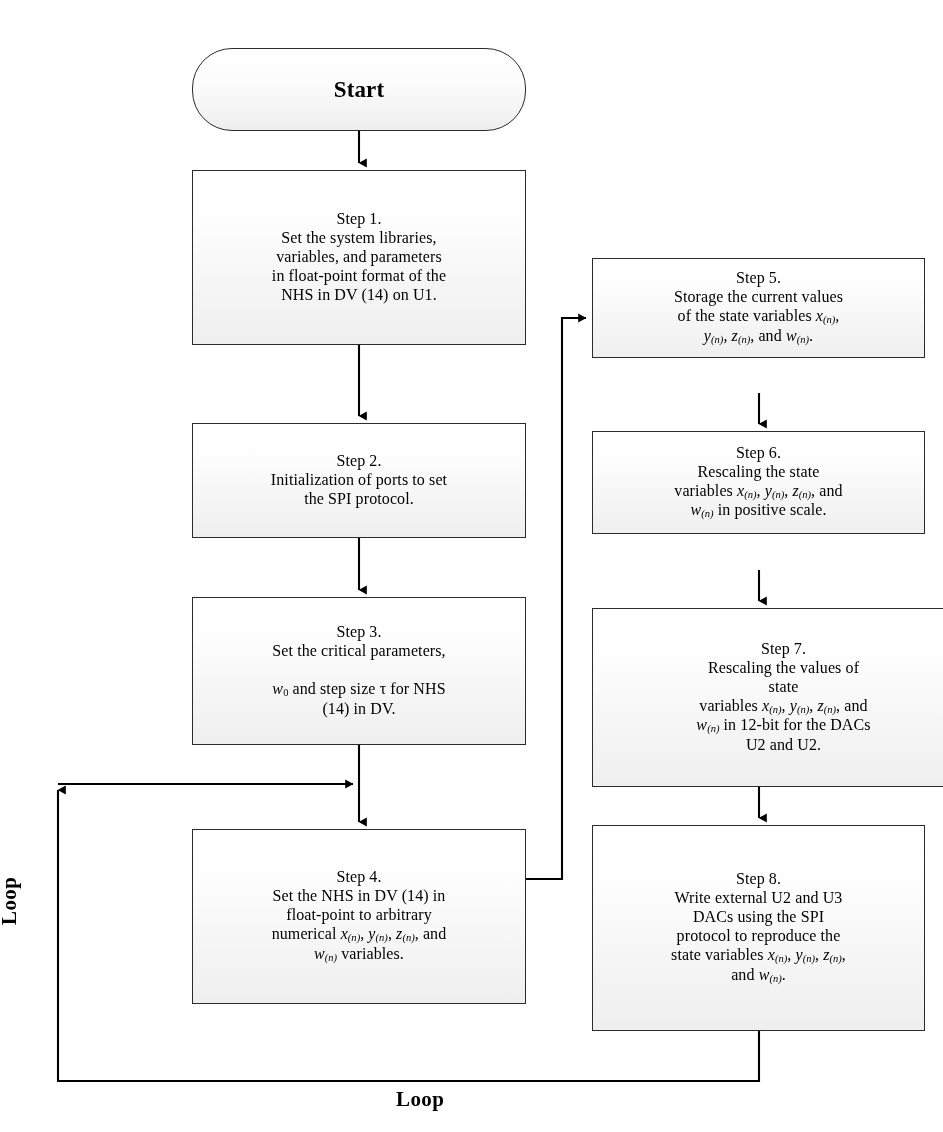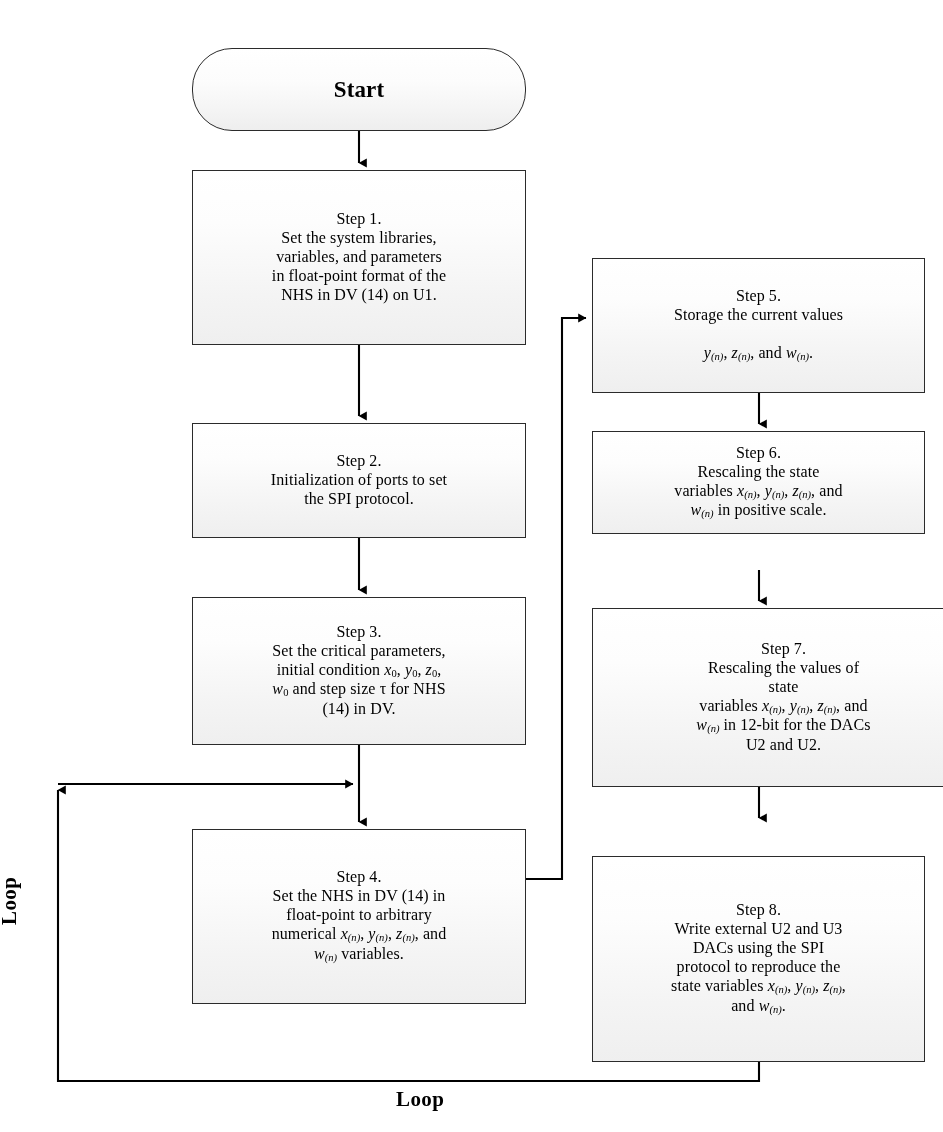--- a/index.html
+++ b/index.html
@@ -132,41 +132,41 @@
       <span>Step 2.</span><br>
       <span>Initialization of ports to set</span><br>
       <span>the SPI protocol.</span>
     </span>
   </div>
 
   <div class="node" style="left:192px; top:597px; width:334px; height:148px;">
     <span class="txt">
       <span>Step 3.</span><br>
       <span>Set the critical parameters,</span><br>
-      <span>initial condition <i class="v">x</i><span class="sub-par">0</span>, <i class="v">y</i><span class="sub-par">0</span>, <i class="v">z</i><span class="sub-par">0</span>,</span><br>
+      <br>
       <span><i class="v">w</i><span class="sub-par">0</span> and step size τ for NHS</span><br>
       <span>(14) in DV.</span>
     </span>
   </div>
 
   <div class="node" style="left:192px; top:829px; width:334px; height:175px;">
     <span class="txt">
       <span>Step 4.</span><br>
       <span>Set the NHS in DV (14) in</span><br>
       <span>float-point to arbitrary</span><br>
       <span>numerical <i class="v">x</i><span class="sub">(n)</span>, <i class="v">y</i><span class="sub">(n)</span>, <i class="v">z</i><span class="sub">(n)</span>, and</span><br>
       <span><i class="v">w</i><span class="sub">(n)</span> variables.</span>
     </span>
   </div>
 
-  <div class="node" style="left:592px; top:258px; width:333px; height:135px;">
+  <div class="node" style="left:592px; top:258px; width:333px; height:100px;">
     <span class="txt">
       <span>Step 5.</span><br>
       <span>Storage the current values</span><br>
-      <br>
+      <span>of the state variables <i class="v">x</i><span class="sub">(n)</span>,</span><br>
       <span><i class="v">y</i><span class="sub">(n)</span>, <i class="v">z</i><span class="sub">(n)</span>, and <i class="v">w</i><span class="sub">(n)</span>.</span>
     </span>
   </div>
 
   <div class="node" style="left:592px; top:431px; width:333px; height:103px;">
     <span class="txt">
       <span>Step 6.</span><br>
       <span>Rescaling the state</span><br>
       <span>variables <i class="v">x</i><span class="sub">(n)</span>, <i class="v">y</i><span class="sub">(n)</span>, <i class="v">z</i><span class="sub">(n)</span>, and</span><br>
       <span><i class="v">w</i><span class="sub">(n)</span> in positive scale.</span>
@@ -177,21 +177,21 @@
     <span class="txt">
       <span>Step 7.</span><br>
       <span>Rescaling the values of</span><br>
       <span>state</span><br>
       <span>variables <i class="v">x</i><span class="sub">(n)</span>, <i class="v">y</i><span class="sub">(n)</span>, <i class="v">z</i><span class="sub">(n)</span>, and</span><br>
       <span><i class="v">w</i><span class="sub">(n)</span> in 12-bit for the DACs</span><br>
       <span>U2 and U2.</span>
     </span>
   </div>
 
-  <div class="node" style="left:592px; top:825px; width:333px; height:206px;margin-top:31px;">
+  <div class="node" style="left:592px; top:825px; width:333px; height:206px;">
     <span class="txt">
       <span>Step 8.</span><br>
       <span>Write external U2 and U3</span><br>
       <span>DACs using the SPI</span><br>
       <span>protocol to reproduce the</span><br>
       <span>state variables <i class="v">x</i><span class="sub">(n)</span>, <i class="v">y</i><span class="sub">(n)</span>, <i class="v">z</i><span class="sub">(n)</span>,</span><br>
       <span>and <i class="v">w</i><span class="sub">(n)</span>.</span>
     </span>
   </div>
 

